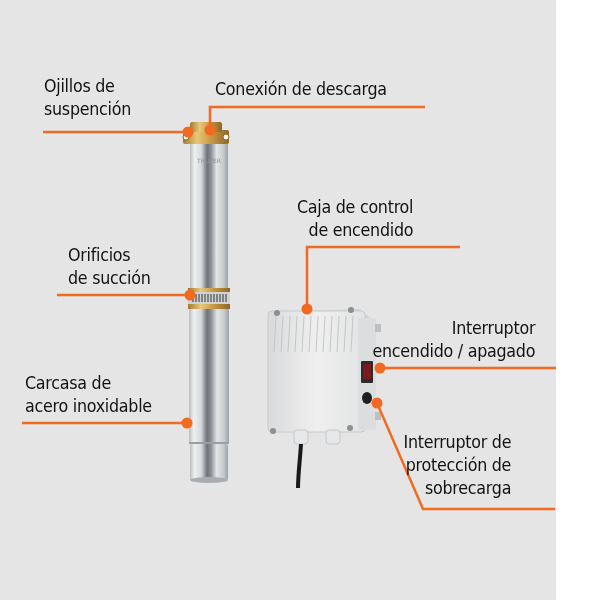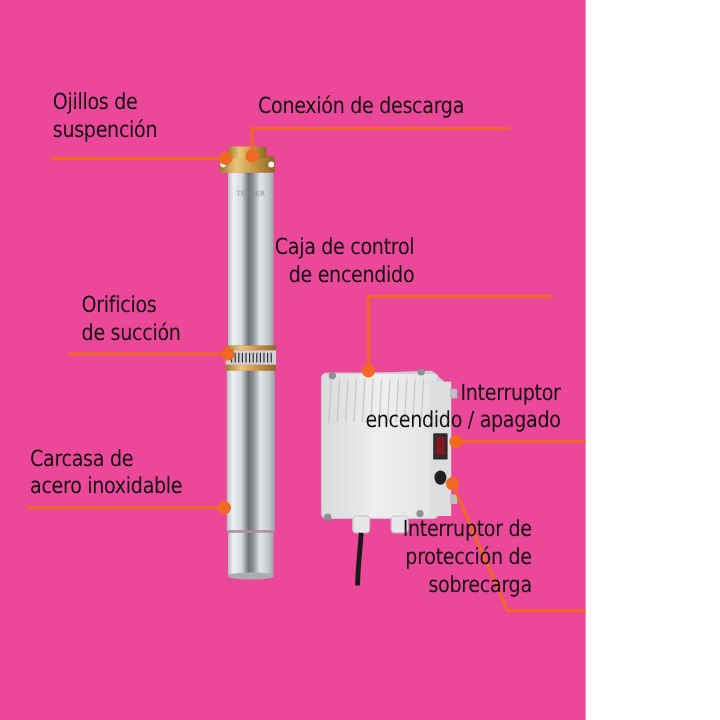--- a/index.html
+++ b/index.html
@@ -1,16 +1,16 @@
 <!DOCTYPE html>
 <html><head>
 <meta charset="utf-8">
 <style>
   html,body{margin:0;padding:0;background:#ffffff;}
-  #stage{position:relative;width:488px;height:600px;overflow:hidden;background:#ec4899;font-family:"DejaVu Sans","Liberation Sans",sans-serif;}
+  #stage{position:relative;width:556px;height:600px;overflow:hidden;background:#e5e5e5;font-family:"DejaVu Sans","Liberation Sans",sans-serif;}
   .label{position:absolute;color:#111111;font-size:18.5px;line-height:23px;letter-spacing:-0.3px;font-weight:500;white-space:nowrap;transform:scaleX(0.86);}
   .label.left{transform-origin:left top;}
   .label.right{transform-origin:right top;text-align:right;}
   .label span{display:block;}
   svg.overlay{position:absolute;left:0;top:0;}
 </style>
 </head>
 <body>
 
 <div id="stage">

